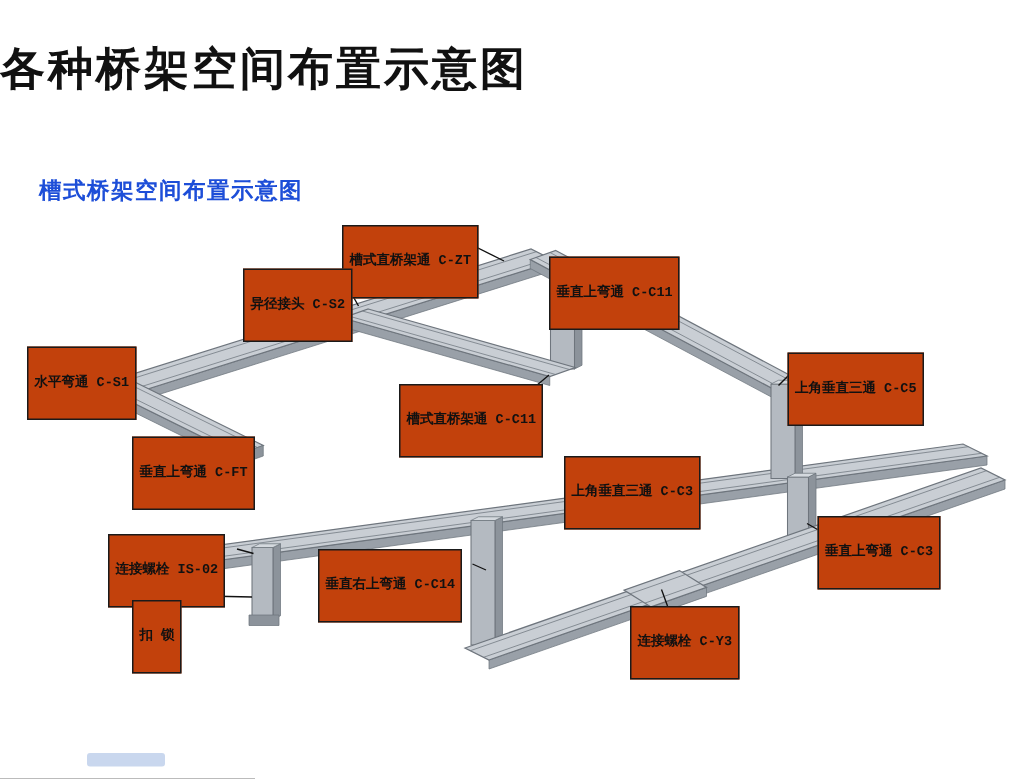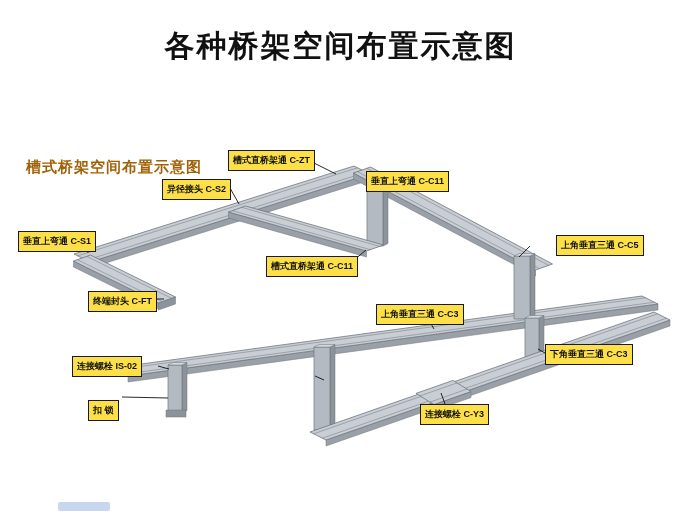--- a/index.html
+++ b/index.html
@@ -1,32 +1,32 @@
 <!DOCTYPE html>
 <html><head>
 <meta charset="utf-8">
 <style>
   html,body{margin:0;padding:0;background:#888;}
   .page{
     position:relative;width:681px;height:519px;background:#ffffff;
     font-family:"Liberation Sans", sans-serif;overflow:hidden;margin:0 auto;
   }
   .title{
-    position:absolute;top:26px;left:0;width:100%;text-align:center;
+    position:absolute;top:26px;left:0;width:100%;text-align:left;
     font-size:30px;font-weight:900;letter-spacing:2px;color:#111;
   }
   .subtitle{
     position:absolute;top:118px;left:26px;
-    font-size:15px;font-weight:bold;color:#a16207;letter-spacing:1px;margin-top:40px;
+    font-size:15px;font-weight:bold;color:#1d4ed8;letter-spacing:1px;
   }
   svg.diagram{position:absolute;left:0;top:0;width:681px;height:519px;}
   .lbl{
-    position:absolute;border:1px solid #1a1a1a;background:#fde047;
-    padding:4px 4px;font-size:9px;font-weight:bold;color:#111;
-    line-height:1.25;white-space:nowrap;z-index:5;
+    position:absolute;border:1px solid #1a1a1a;background:#c2410c;
+    padding:18px 4px;font-size:9px;font-weight:bold;color:#111;
+    line-height:1.25;white-space:nowrap;z-index:5;font-family:Liberation Mono, monospace;
   }
   .watermark{
     position:absolute;left:58px;top:502px;width:52px;height:9px;
     background:#9db6e0;opacity:.55;border-radius:2px;z-index:4;
   }
 </style>
 </head>
 <body>
 
 <div class="page">
@@ -91,24 +91,25 @@
       <line x1="158" y1="366" x2="169" y2="369" stroke="#111111" stroke-width="0.9"></line>
       <line x1="315" y1="376" x2="324" y2="380" stroke="#111111" stroke-width="0.9"></line>
       <line x1="545" y1="353" x2="538" y2="349" stroke="#111111" stroke-width="0.9"></line>
       <line x1="122" y1="397" x2="168" y2="398" stroke="#111111" stroke-width="0.9"></line>
       <line x1="445" y1="404" x2="441" y2="393" stroke="#111111" stroke-width="0.9"></line>
     </svg>
 
   <div class="lbl" style="left:228px;top:150px">槽式直桥架通 C-ZT</div>
   <div class="lbl" style="left:162px;top:179px">异径接头 C-S2</div>
   <div class="lbl" style="left:366px;top:171px">垂直上弯通 C-C11</div>
-  <div class="lbl" style="left:18px;top:231px">垂直上弯通 C-S1</div>
-  <div class="lbl" style="left:556px;top:235px">上角垂直三通 C-C5</div>
+  <div class="lbl" style="left:18px;top:231px">水平弯通 C-S1</div>
+  <div class="lbl" style="left:525px;top:235px">上角垂直三通 C-C5</div>
   <div class="lbl" style="left:266px;top:256px">槽式直桥架通 C-C11</div>
-  <div class="lbl" style="left:88px;top:291px">终端封头 C-FT</div>
+  <div class="lbl" style="left:88px;top:291px">垂直上弯通 C-FT</div>
   <div class="lbl" style="left:376px;top:304px">上角垂直三通 C-C3</div>
   <div class="lbl" style="left:72px;top:356px">连接螺栓 IS-02</div>
-  <div class="lbl" style="left:545px;top:344px">下角垂直三通 C-C3</div>
+  <div class="lbl" style="left:212px;top:366px">垂直右上弯通 C-C14</div>
+  <div class="lbl" style="left:545px;top:344px">垂直上弯通 C-C3</div>
   <div class="lbl" style="left:88px;top:400px">扣 锁</div>
   <div class="lbl" style="left:420px;top:404px">连接螺栓 C-Y3</div>
 
   <div class="watermark"></div>
 </div>
 
 </body></html>

